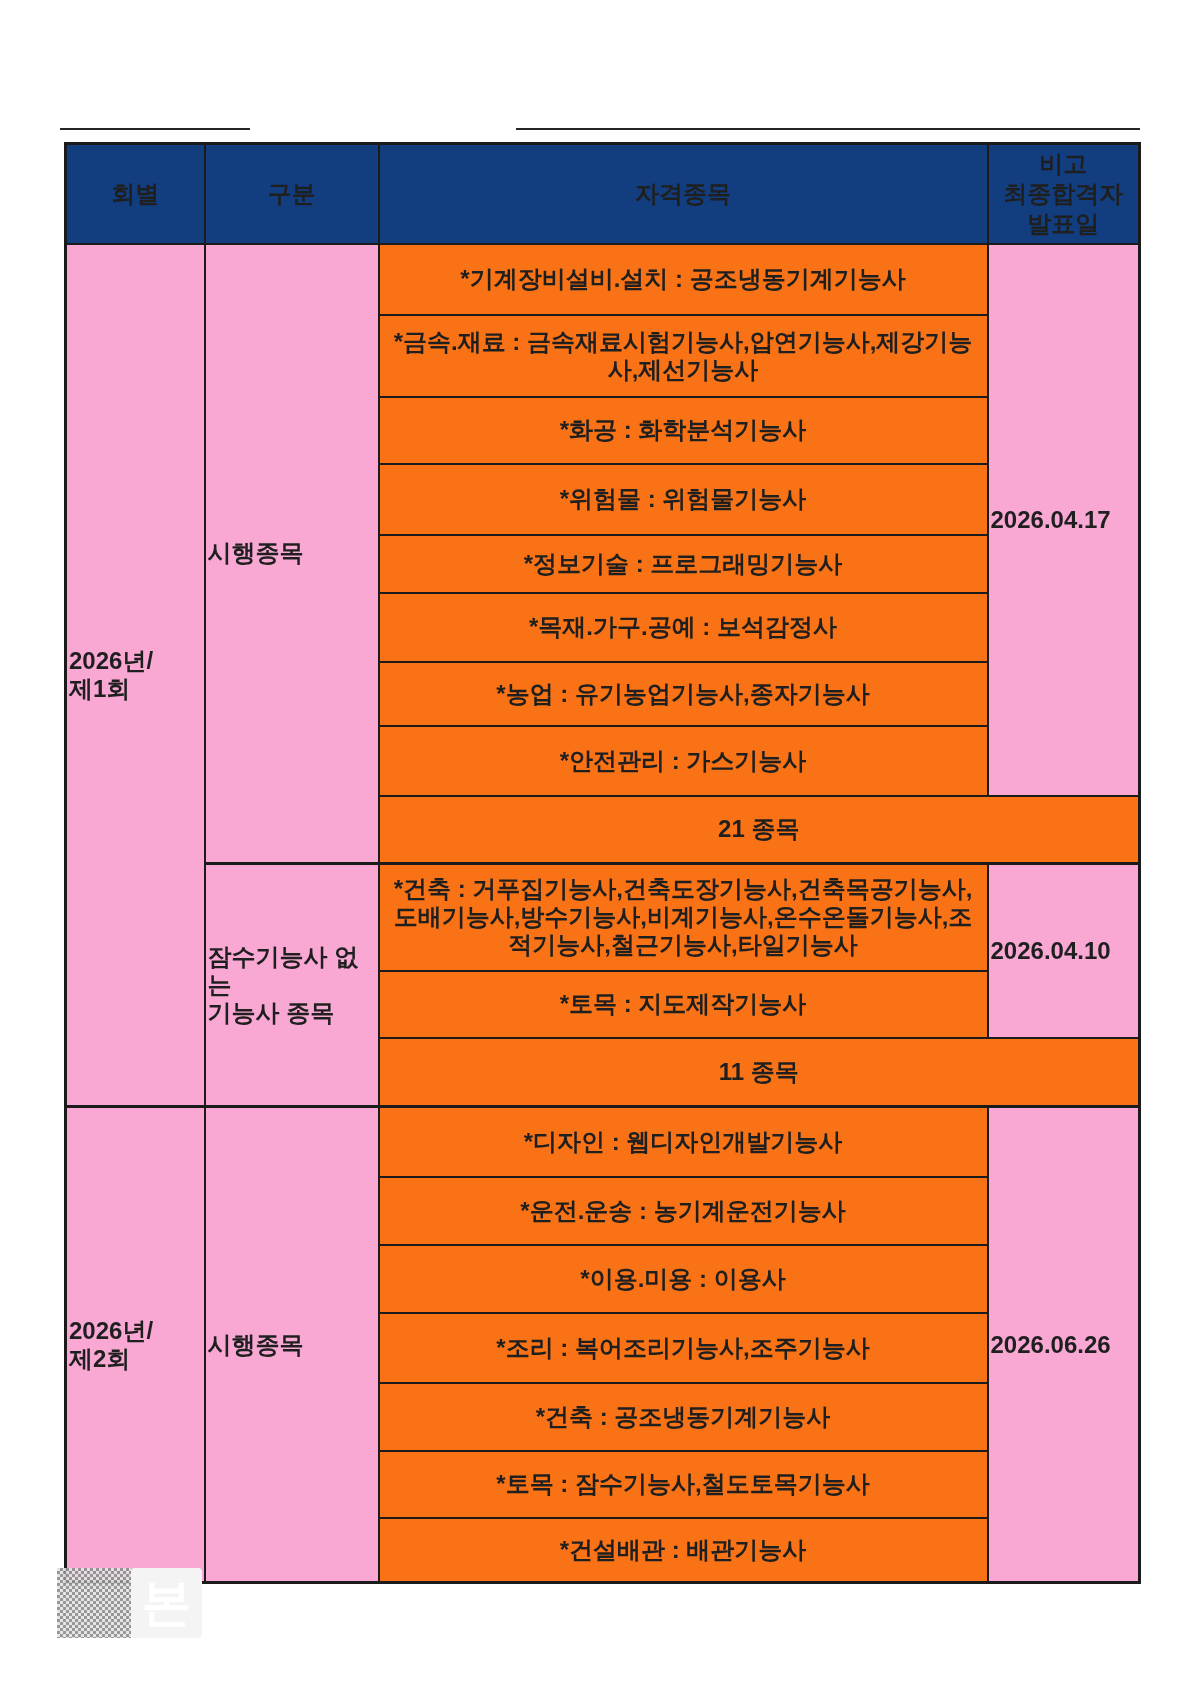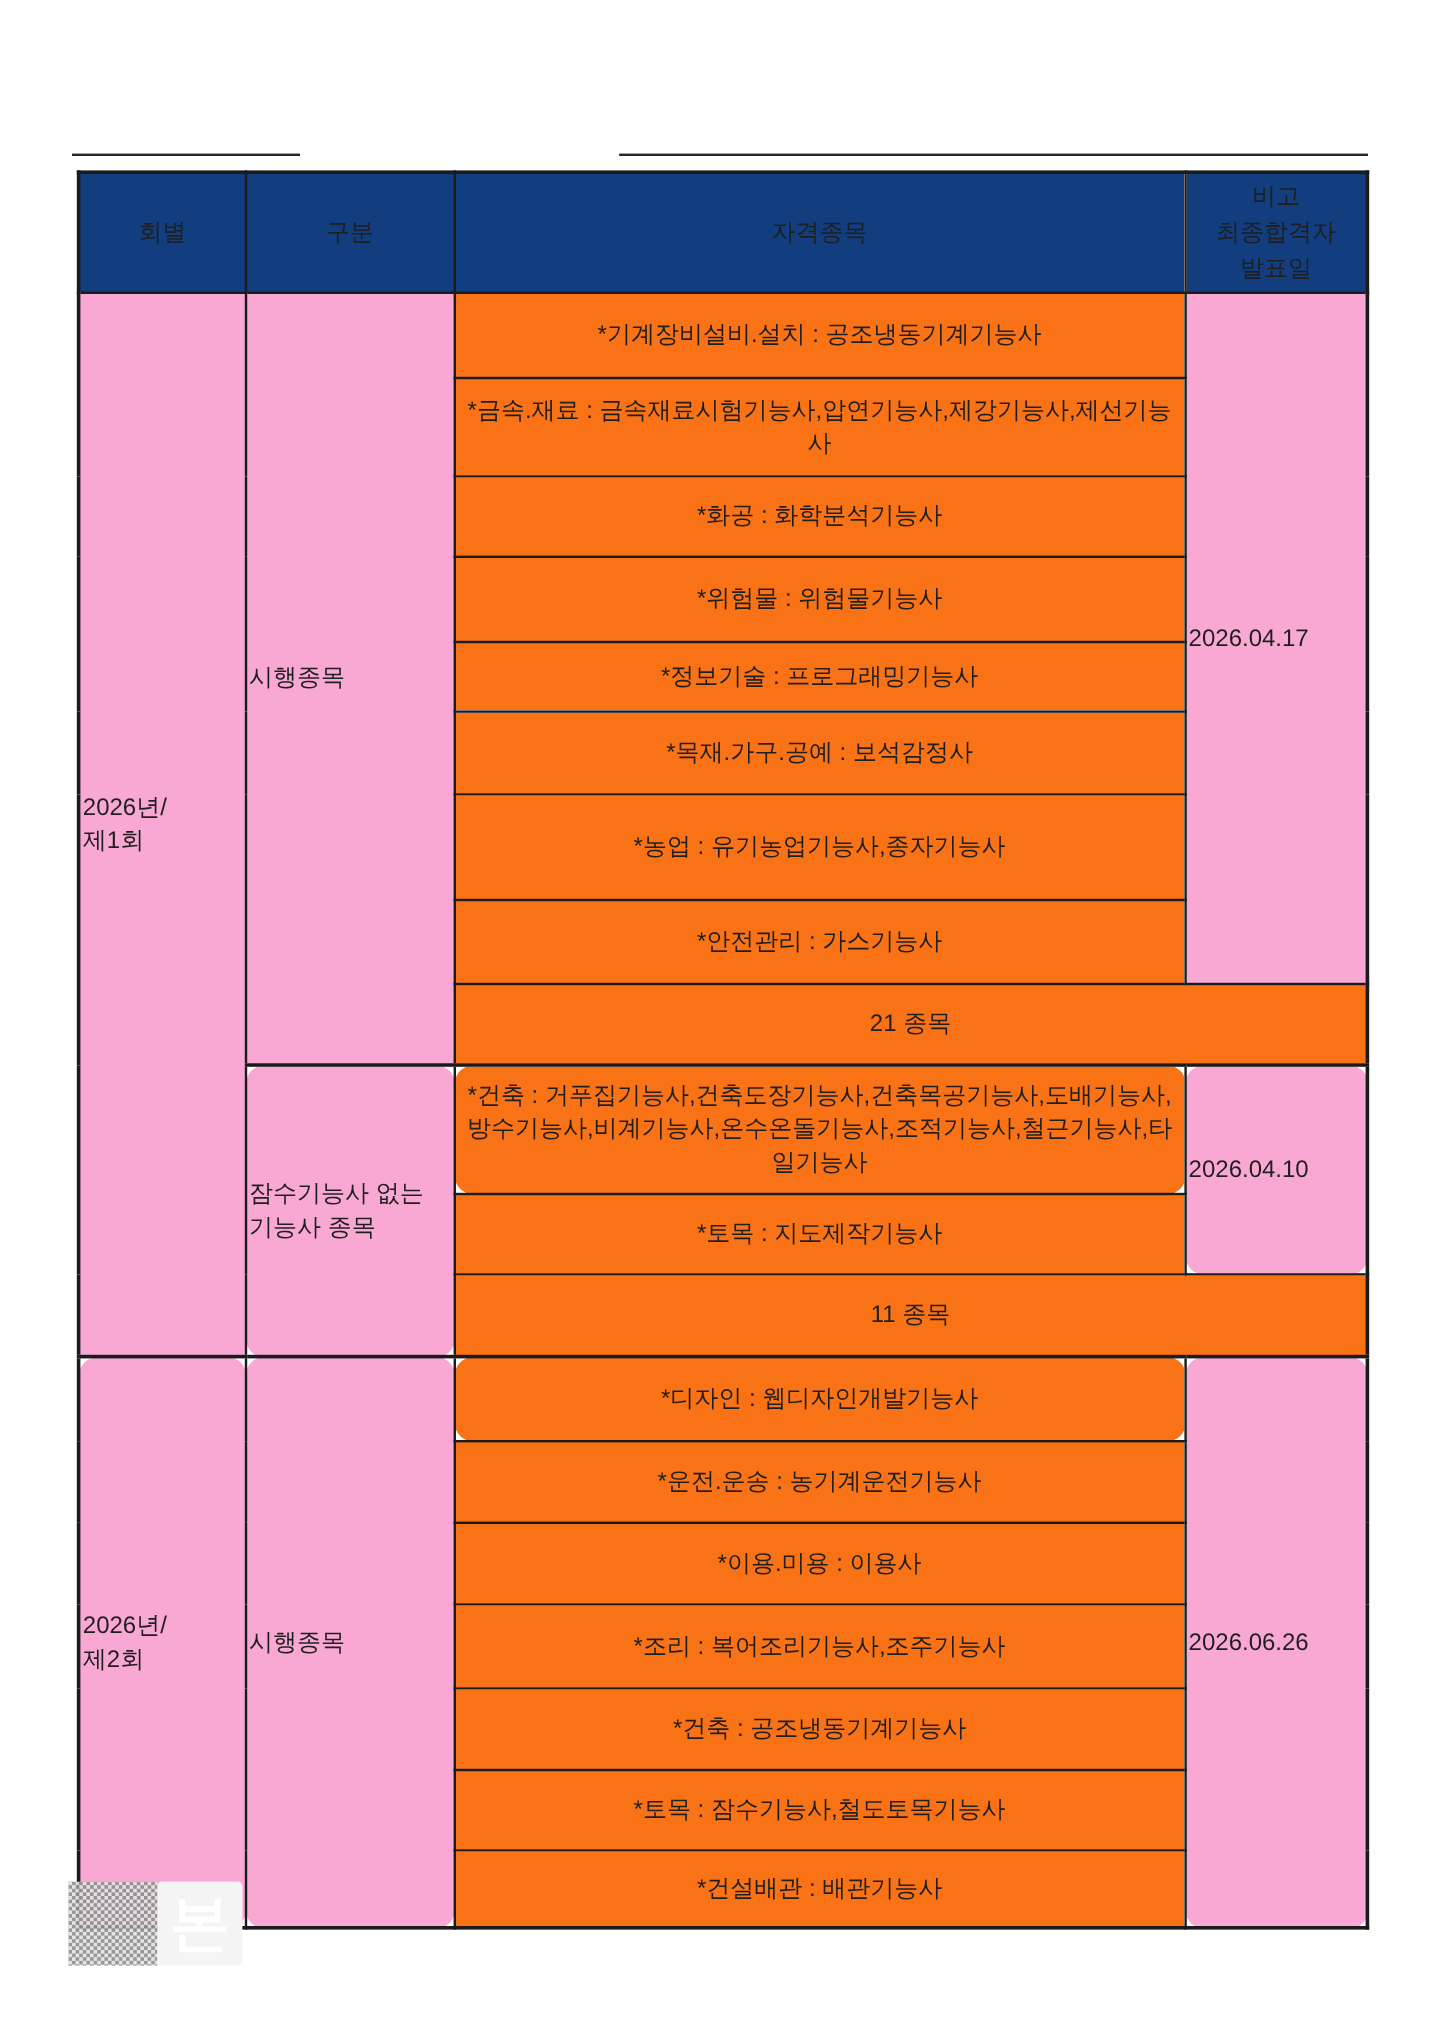--- a/index.html
+++ b/index.html
@@ -18,35 +18,35 @@
   .top-rule.seg-left{left:60px;width:190px;}
   .top-rule.seg-right{left:516px;width:624px;}
 
   table.main{
     position:absolute;left:64px;top:142px;width:1074px;
     border-collapse:collapse;table-layout:fixed;
     border:3px solid var(--border);
   }
   table.main td,table.main th{
     border:2px solid var(--border);
-    font-size:20px;font-weight:normal;color:var(--ink);
+    font-size:24px;font-weight:bold;color:var(--ink);
     overflow:hidden;
   }
   th.hdr{
     background:var(--navy);color:#ffffff;text-align:center;vertical-align:middle;
     line-height:30px;border-bottom-width:3px;
   }
   td.item{
     text-align:center;vertical-align:middle;padding:4px 8px;
     line-height:28px;word-break:break-all;background:#f97316;
   }
   td.cen{
     text-align:left;vertical-align:middle;line-height:28px;background:#f9a8d4;padding:2px;
   }
-  tr.sect td{border-top-width:3px;border-radius:15px;}
+  tr.sect td{border-top-width:3px;}
   .ln{display:block;}
 
   .stamp{
     position:absolute;left:57px;top:1568px;width:145px;height:70px;
     display:flex;z-index:5;
   }
   .stamp .halftone{
     width:74px;height:70px;
     background:repeating-conic-gradient(var(--stamp-dark) 0% 25%, #e3e3e3 0% 50%) 0 0/6px 6px;
     opacity:.92;
@@ -99,21 +99,21 @@
   </tr>
   <tr style="height:71px">
     <td class="item">*위험물 : 위험물기능사</td>
   </tr>
   <tr style="height:58px">
     <td class="item">*정보기술 : 프로그래밍기능사</td>
   </tr>
   <tr style="height:69px">
     <td class="item">*목재.가구.공예 : 보석감정사</td>
   </tr>
-  <tr style="height:88px">
+  <tr style="height:64px">
     <td class="item">*농업 : 유기농업기능사,종자기능사</td>
   </tr>
   <tr style="height:70px">
     <td class="item">*안전관리 : 가스기능사</td>
   </tr>
   <tr style="height:68px">
     <td class="item" colspan="2">21 종목</td>
   </tr>
 
   <tr style="height:107px" class="sect">

